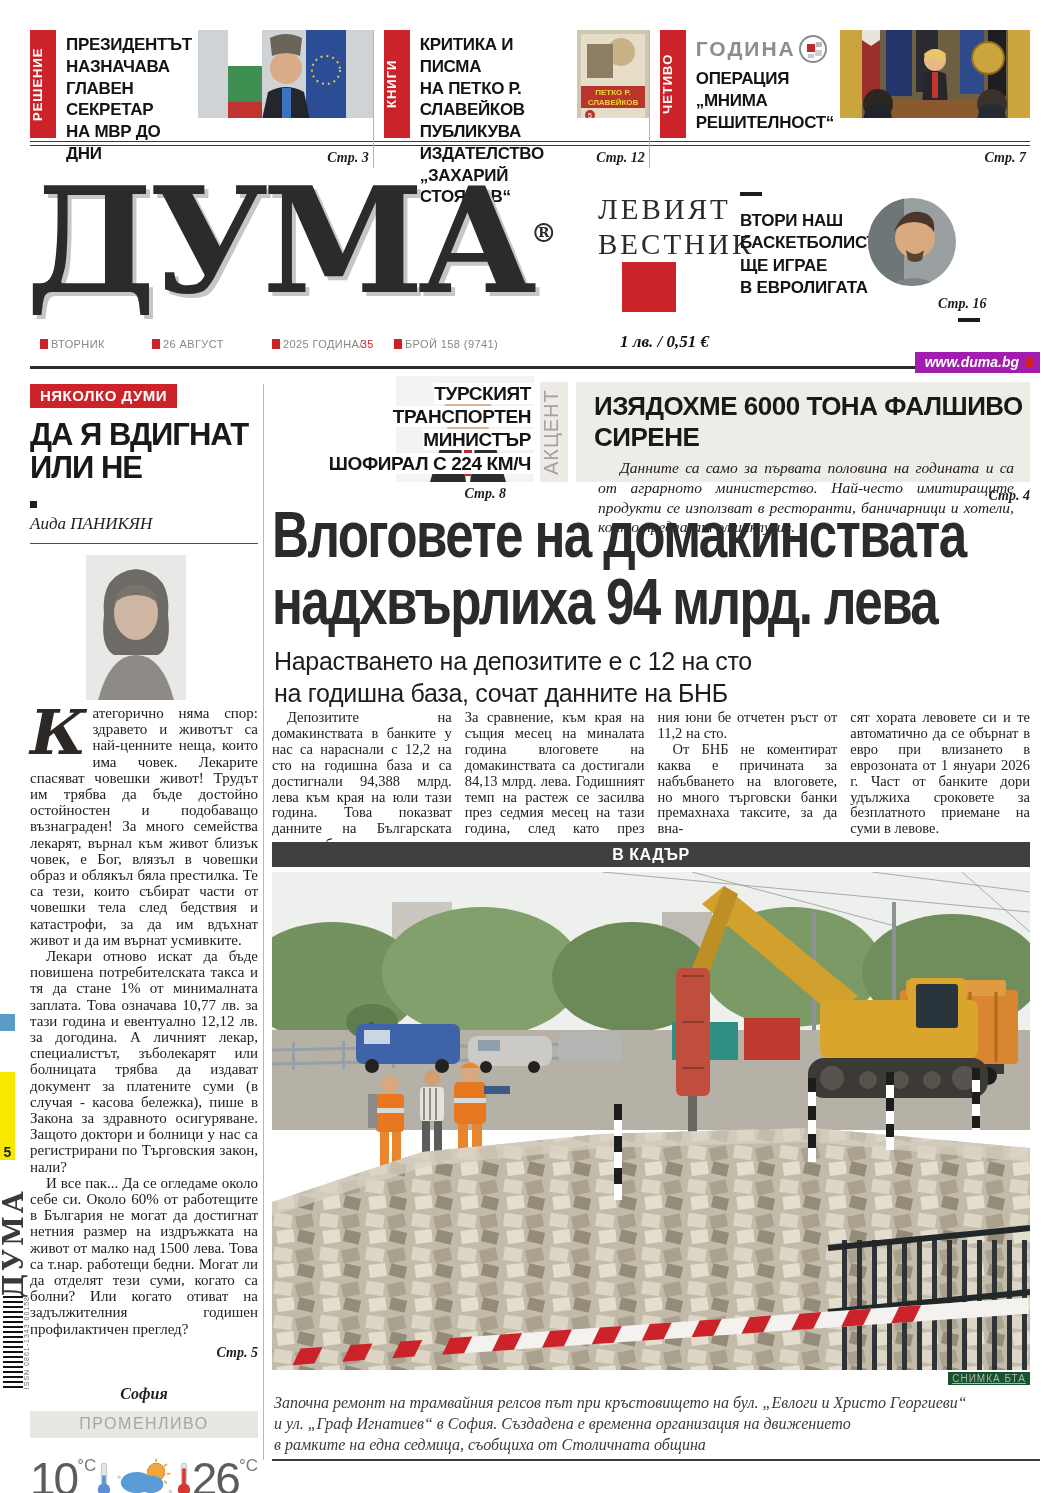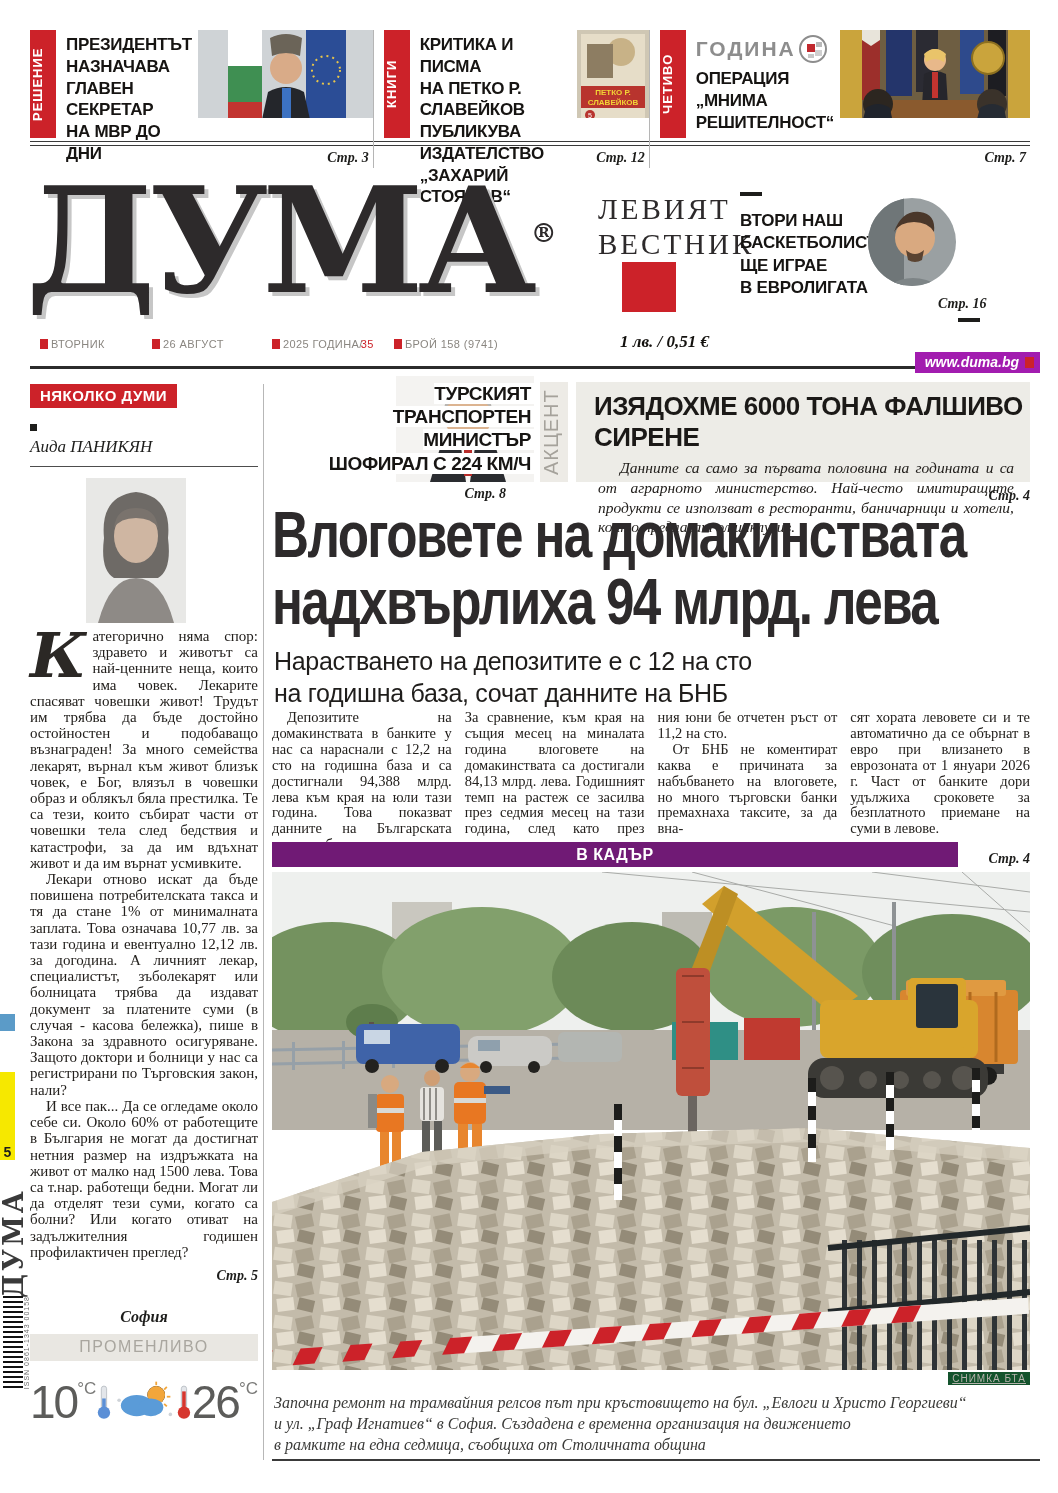--- a/index.html
+++ b/index.html
@@ -108,21 +108,21 @@
             transform:scaleX(0.8);transform-origin:0 0;white-space:pre;}
   .subhead{position:absolute;left:274px;top:646px;font:25px/1.26 "Liberation Sans",sans-serif;
            letter-spacing:-0.3px;color:#1f1d1b;}
   .cols{position:absolute;left:272px;top:710px;width:758px;height:128px;display:flex;gap:13px;}
   .col{flex:1;font:14.5px/15.9px "Liberation Serif",serif;text-align:justify;color:#23201d;}
   .col p{margin:0;}
   .col p.ind{text-indent:15px;}
   .colpage{text-align:right;margin-top:14px;}
 
   
-  .kadr{position:absolute;left:272px;top:842px;width:686px;height:25px;background:#701a75;
+  .kadr{position:absolute;left:272px;top:842px;width:758px;height:25px;background:#404040;
         color:#fff;text-align:center;font:700 16px/25px "Liberation Sans",sans-serif;letter-spacing:.5px;}
   .bigphoto{position:absolute;left:272px;top:872px;width:758px;height:498px;overflow:hidden;}
   .credit{position:absolute;right:28px;top:1372px;background:#14532d;color:#b5b2ac;
           font:10px "Liberation Sans",sans-serif;letter-spacing:1px;padding:1px 4px;text-decoration:underline;}
   .caption{position:absolute;left:274px;top:1392px;width:740px;
            font:italic 16px/1.32 "Liberation Serif",serif;color:#3a3a38;}
   .botrule{position:absolute;left:272px;right:18px;top:1459px;height:2px;background:#3a3a3a;}
 </style>
 </head>
 <body>
@@ -270,20 +270,22 @@
     </div>
   <div class="price">1 лв. / 0,51 €</div>
   <div class="toprule"></div>
   <div class="site">
       <span>www.duma.bg</span>
       <i class="sq"></i>
     </div>
 
   <div class="opinion">
     <span class="badge">НЯКОЛКО ДУМИ</span>
+    <div class="optitle pre">ДА Я ВДИГНАТ
+ИЛИ НЕ</div>
     <div class="bullet"></div>
     <div class="author">Аида ПАНИКЯН</div>
     <div class="oprule"></div>
     <div class="authorphoto">
       <svg width="100" height="145" viewBox="0 0 100 145">
         <rect width="100" height="145" fill="#e8e8e6"></rect>
         <path d="M18 60 Q14 18 50 14 Q86 18 82 60 Q86 92 72 100 L28 100 Q14 92 18 60Z" fill="#6e6a66"></path>
         <ellipse cx="50" cy="58" rx="22" ry="27" fill="#cfb6a2"></ellipse>
         <path d="M28 50 Q30 30 50 30 Q70 30 72 50 Q66 40 50 40 Q34 40 28 50Z" fill="#7a736d"></path>
         <path d="M12 145 Q24 100 50 100 Q76 100 88 145 Z" fill="#8e8a86"></path>

